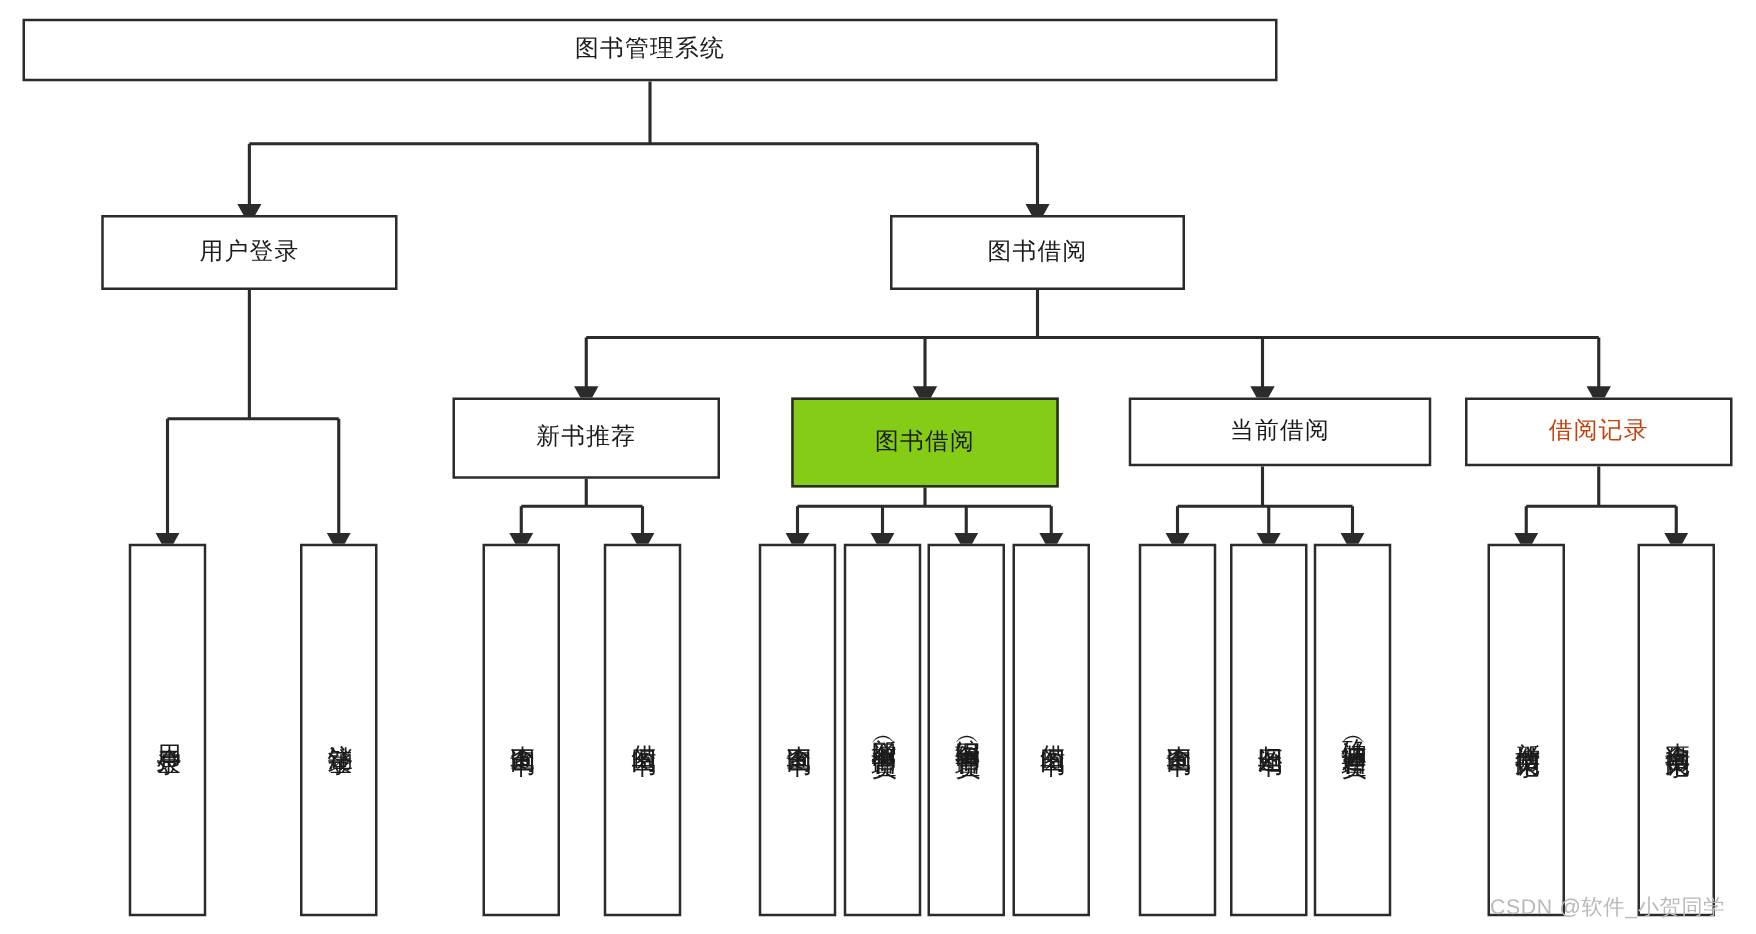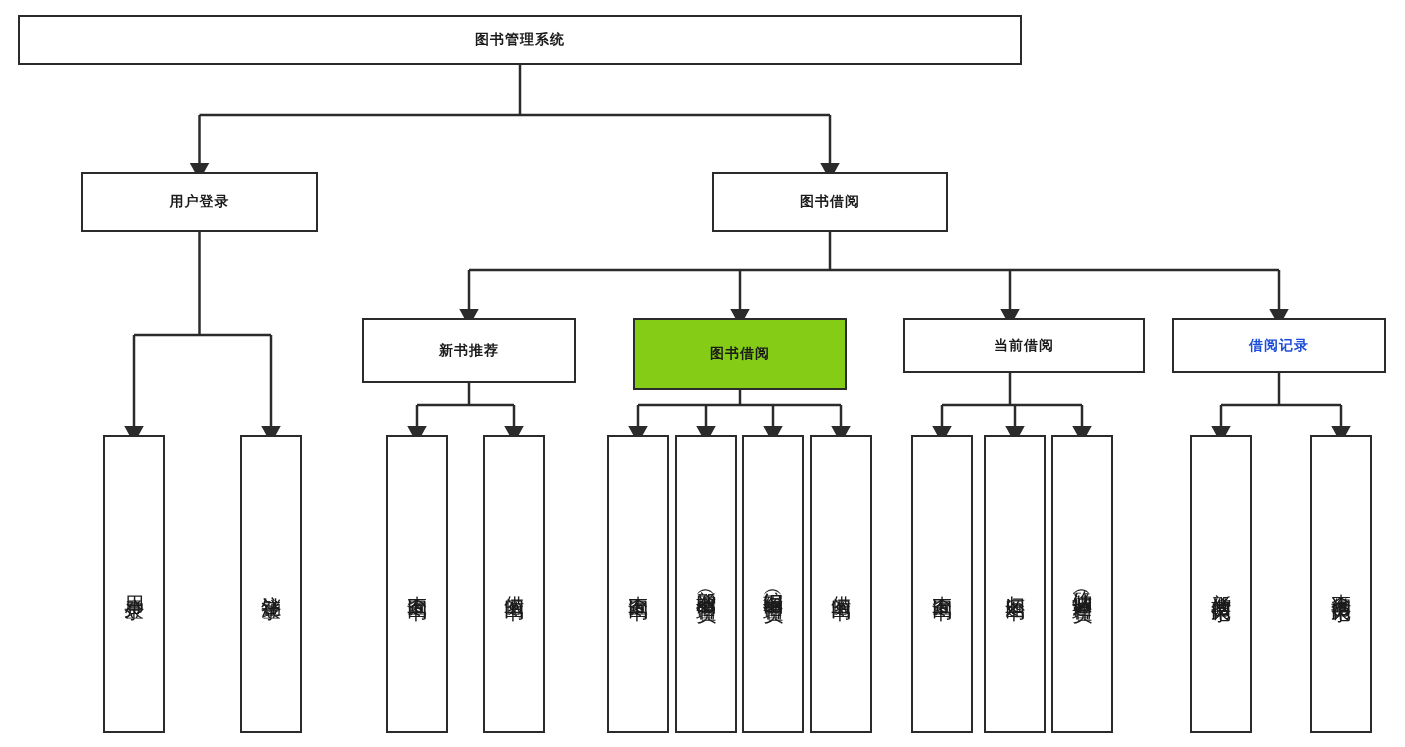--- a/index.html
+++ b/index.html
@@ -30,26 +30,25 @@
     position: absolute;
     box-sizing: border-box;
     background: #ffffff;
     border: 2px solid #2b2b2b;
     display: flex;
     align-items: center;
     justify-content: center;
     overflow: hidden;
   }
   .node-h .node-label {
-    font-size: 14px;
+    font-size: 19px;
     color: #1b1b1b;
     letter-spacing: 1px;
     line-height: 1.1;
     white-space: nowrap;
-    font-weight: bold;
   }
   .node-v {
     align-items: center;
     justify-content: center;
   }
   .node-v .node-label {
     font-size: 20px;
     color: #1b1b1b;
     line-height: 1.28;
     writing-mode: vertical-rl;
@@ -126,21 +125,21 @@
       <div class="node node-h" style="left: 362px; top: 318px; width: 214px; height: 65px; border-color: rgb(43, 43, 43); background: rgb(255, 255, 255);">
         <span class="node-label" style="color: rgb(27, 27, 27);">新书推荐</span>
       </div>
       <div class="node node-h" style="left: 633px; top: 318px; width: 214px; height: 72px; border-color: rgb(43, 43, 43); background: #84cc16;">
         <span class="node-label" style="color: rgb(27, 27, 27);">图书借阅</span>
       </div>
       <div class="node node-h" style="left: 903px; top: 318px; width: 242px; height: 55px; border-color: rgb(43, 43, 43); background: rgb(255, 255, 255);">
         <span class="node-label" style="color: rgb(27, 27, 27);">当前借阅</span>
       </div>
       <div class="node node-h" style="left: 1172px; top: 318px; width: 214px; height: 55px; border-color: rgb(43, 43, 43); background: rgb(255, 255, 255);">
-        <span class="node-label" style="color: #1d4ed8;">借阅记录</span>
+        <span class="node-label" style="color: #c2410c;">借阅记录</span>
       </div>
       <div class="node node-v" style="left: 103px; top: 435px; width: 62px; height: 298px; border-color: rgb(43, 43, 43); background: rgb(255, 255, 255);">
         <span class="node-label" style="color: rgb(27, 27, 27);">用户登录</span>
       </div>
       <div class="node node-v" style="left: 240px; top: 435px; width: 62px; height: 298px; border-color: rgb(43, 43, 43); background: rgb(255, 255, 255);">
         <span class="node-label" style="color: rgb(27, 27, 27);">注销登录</span>
       </div>
       <div class="node node-v" style="left: 386px; top: 435px; width: 62px; height: 298px; border-color: rgb(43, 43, 43); background: rgb(255, 255, 255);">
         <span class="node-label" style="color: rgb(27, 27, 27);">查询图书</span>
       </div>
@@ -168,13 +167,14 @@
       <div class="node node-v" style="left: 1051px; top: 435px; width: 62px; height: 298px; border-color: rgb(43, 43, 43); background: rgb(255, 255, 255);">
         <span class="node-label" style="color: rgb(27, 27, 27);">确认归还（管理员）</span>
       </div>
       <div class="node node-v" style="left: 1190px; top: 435px; width: 62px; height: 298px; border-color: rgb(43, 43, 43); background: rgb(255, 255, 255);">
         <span class="node-label" style="color: rgb(27, 27, 27);">新增借阅记录</span>
       </div>
       <div class="node node-v" style="left: 1310px; top: 435px; width: 62px; height: 298px; border-color: rgb(43, 43, 43); background: rgb(255, 255, 255);">
         <span class="node-label" style="color: rgb(27, 27, 27);">查询借阅记录</span>
       </div>
     </div>
+  <div class="watermark" style="left: 1192px; top: 714px; color: rgb(185, 185, 185);">CSDN @软件_小贺同学</div>
 </div>
 
 </body></html>

